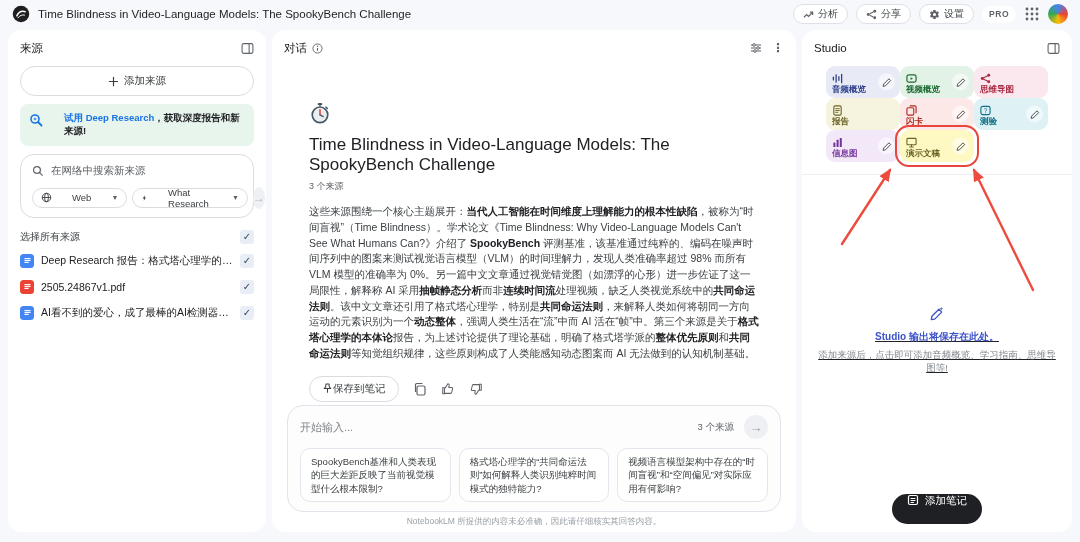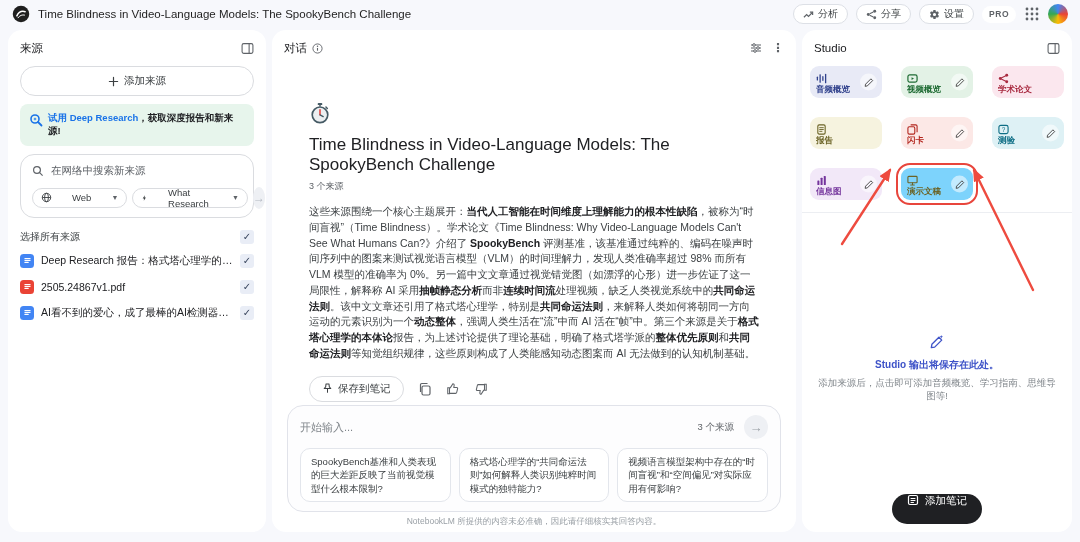--- a/index.html
+++ b/index.html
@@ -32,21 +32,21 @@
   .ph-icons { display:flex; align-items:center; gap:10px; }
   .icon-btn { cursor:pointer; display:flex; align-items:center; }
   .more-dots { font-size:12px; color:#5f6368; font-weight:bold; }
 
   
   .add-source { margin:10px 12px 8px; height:30px; width:calc(100% - 24px);
                 border:1px solid #dadce0; border-radius:15px; background:#fff;
                 font-size:10.5px; color:#3c4043; cursor:pointer;
                 display:flex; align-items:center; justify-content:center; gap:5px; font-family:inherit; }
   .dr-banner { margin:0 12px 8px; background:#e7f5ec; border-radius:8px; padding:8px 9px;
-               font-size:9.5px; line-height:1.35; display:flex; gap:5px; align-items:flex-start; cursor:pointer; }
+               font-size:9.5px; line-height:1.35; display:flex; gap:21px; align-items:flex-start; cursor:pointer; }
   .dr-banner .link { color:#1a73e8; font-weight:bold; }
   .dr-banner .rest { color:#202124; font-weight:bold; }
   .searchbox { margin:0 12px 8px; border:1px solid #dadce0; border-radius:14px; padding:9px 9px 8px 11px; }
   .sb-row1 { display:flex; align-items:center; gap:7px; font-size:10.5px; color:#5f6368; }
   .sb-row2 { display:flex; align-items:center; gap:5px; margin-top:9px; }
   .sb-pill { display:flex; align-items:center; gap:20px; height:20px; padding:0 8px;
              border:1px solid #dadce0; border-radius:11px; font-size:9.5px; color:#3c4043; cursor:pointer; background:#fff; }
   .caret { font-size:7px; color:#5f6368; }
   .sb-send { margin-left:auto; width:22px; height:22px; border-radius:50%; background:#eef0f4;
              display:flex; align-items:center; justify-content:center; color:#b4b9c2; font-size:12px; cursor:pointer; }
@@ -59,52 +59,52 @@
   .src-title { flex:1; font-size:10.5px; color:#202124; white-space:nowrap; overflow:hidden; text-overflow:ellipsis; }
 
   
   .chat-body { position:absolute; top:26px; bottom:110px; left:0; right:0; overflow:hidden; padding:0 37px; }
   .note { margin-top:46px; }
   .note-title { font-size:17px; font-weight:400; color:#202124; margin:7px 0 5px; }
   .src-count { font-size:9px; color:#5f6368; margin-bottom:11px; }
   .note-para { font-size:10.5px; line-height:1.5; color:#3c4043; max-width:470px; }
   .note-para b { color:#202124; }
   .note-actions { display:flex; align-items:center; gap:14px; margin-top:14px; }
-  .save-pill { display:flex; align-items:center; gap:5px; height:26px; padding:0 12px;
+  .save-pill { display:flex; align-items:center; height:26px; padding:0 12px;
                border:1px solid #dadce0; border-radius:14px; background:#fff; font-size:10.5px; color:#3c4043; cursor:pointer; font-family:inherit; }
   .chat-pills { display:flex; gap:8px; margin-top:18px; }
   .chat-pill { flex:1; height:28px; border:1px solid #dadce0; border-radius:16px; background:#fff;
                display:flex; align-items:center; justify-content:center; gap:6px;
                font-size:10.5px; color:#202124; cursor:pointer; }
   .input-area { position:absolute; left:15px; right:15px; bottom:20px; border:1px solid #e1e3ea;
                 border-radius:16px; background:#fdfdfe; padding:9px 12px; }
   .input-row { display:flex; align-items:center; gap:10px; }
   .chat-input { flex:1; border:none; outline:none; background:transparent; font-size:11px;
                 color:#202124; font-family:inherit; }
   .chat-input::placeholder { color:#80868b; }
   .input-count { font-size:9.5px; color:#5f6368; white-space:nowrap; }
   .send-btn { width:24px; height:24px; border-radius:50%; background:#eef0f4; border:none;
               color:#9aa0a6; font-size:13px; display:flex; align-items:center; justify-content:center; cursor:pointer; }
   .chips { display:flex; gap:8px; margin-top:9px; }
   .chip { flex:1; background:#fff; border:1px solid #e3e6ec; border-radius:10px; padding:6px 10px;
           font-size:9.5px; line-height:1.4; color:#3c4043; cursor:pointer; }
   .disclaimer { position:absolute; bottom:4px; left:0; right:0; text-align:center; font-size:8.5px; color:#9aa0a6; }
 
   
-  .studio-grid { display:grid; grid-template-columns:repeat(3,1fr); gap:19px; margin:10px 8px 0; }
+  .studio-grid { display:grid; grid-template-columns:repeat(3,1fr); gap:0; margin:10px 24px 0; }
   .studio-card { height:32px; border-radius:9px; padding:4px 6px; position:relative; cursor:pointer; }
   .studio-card .sc-icon { display:block; height:12px; }
   .studio-card .sc-label { font-size:8.5px; font-weight:bold; display:block; margin-top:2px;
                            white-space:nowrap; overflow:hidden; }
   .studio-card .sc-pencil { position:absolute; right:5px; top:50%; transform:translateY(-50%);
                             width:17px; height:17px; border-radius:50%; background:rgba(255,255,255,.55);
                             display:flex; align-items:center; justify-content:center; cursor:pointer; }
   .studio-card.hl { outline:2px solid var(--ann,#e8453c); outline-offset:3px; }
   .studio-divider { border-bottom:1px solid #eceef2; margin-top:12px; }
-  .studio-empty { position:absolute; top:304px; left:14px; right:14px; text-align:center; }
+  .studio-empty { position:absolute; top:276px; left:14px; right:14px; text-align:center;text-decoration:underline; }
   .studio-empty .se-title { font-size:10px; color:#3e53c8; font-weight:bold; margin-top:5px; }
   .studio-empty .se-desc { font-size:9.5px; color:#80868b; margin-top:4px; line-height:1.4; }
   .ann-arrows { position:absolute; inset:0; pointer-events:none; z-index:5; }
   .add-note-btn { position:absolute; bottom:8px; left:50%; transform:translateX(-50%);
                   background:#1f2023; color:#fff; border:none; border-radius:16px; height:30px;
                   padding:0 15px; font-size:10.5px; display:flex; align-items:flex-start; gap:6px;
                   cursor:pointer; font-family:inherit; }
 </style>
 </head>
 <body>
@@ -379,21 +379,21 @@
             </svg>
           </span>
         </div>
         <div class="studio-card" style="background: rgb(251, 231, 238); color: rgb(168, 41, 63);">
           <span class="sc-icon"><svg viewBox="0 0 12 12" width="11" height="11">
               <circle cx="2.5" cy="6" r="1.6" fill="currentColor"></circle>
               <circle cx="9.5" cy="2.5" r="1.6" fill="currentColor"></circle>
               <circle cx="9.5" cy="9.5" r="1.6" fill="currentColor"></circle>
               <path d="M3.5 5.4L8.5 3M3.5 6.6L8.5 9" stroke="currentColor" stroke-width="1.1" fill="none"></path>
             </svg></span>
-          <span class="sc-label">学术论文</span>
+          <span class="sc-label">思维导图</span>
         </div>
         <div class="studio-card" style="background: rgb(246, 243, 223); color: rgb(107, 99, 38);">
           <span class="sc-icon"><svg viewBox="0 0 12 12" width="11" height="11">
               <rect x="2" y="1" width="8" height="10" rx="1.5" fill="none" stroke="currentColor" stroke-width="1.2"></rect>
               <path d="M4 4h4M4 6h4M4 8h2.5" stroke="currentColor" stroke-width="1" stroke-linecap="round"></path>
             </svg></span>
           <span class="sc-label">报告</span>
         </div>
         <div class="studio-card" style="background: rgb(252, 232, 230); color: rgb(179, 38, 30);">
           <span class="sc-icon"><svg viewBox="0 0 12 12" width="11" height="11">
@@ -425,21 +425,21 @@
               <rect x="5" y="3" width="2.2" height="8" rx=".5"></rect>
               <rect x="8.5" y="1" width="2.2" height="10" rx=".5"></rect>
             </svg></span>
           <span class="sc-label">信息图</span>
           <span class="sc-pencil">
             <svg viewBox="0 0 12 12" width="10" height="10">
               <path d="M8.3 1.6l2.1 2.1-6.4 6.4-2.6.5.5-2.6z" fill="none" stroke="#444" stroke-width="1.1" stroke-linejoin="round"></path>
             </svg>
           </span>
         </div>
-        <div class="studio-card hl" style="background: #7dd3fc; color: rgb(107, 99, 38);">
+        <div class="studio-card hl" style="background: #fef9c3; color: rgb(107, 99, 38);">
           <span class="sc-icon"><svg viewBox="0 0 12 12" width="11" height="11">
               <rect x="1" y="1.5" width="10" height="7" rx="1" fill="none" stroke="currentColor" stroke-width="1.2"></rect>
               <path d="M6 8.5v2M4 11h4" stroke="currentColor" stroke-width="1.1" stroke-linecap="round"></path>
             </svg></span>
           <span class="sc-label">演示文稿</span>
           <span class="sc-pencil">
             <svg viewBox="0 0 12 12" width="10" height="10">
               <path d="M8.3 1.6l2.1 2.1-6.4 6.4-2.6.5.5-2.6z" fill="none" stroke="#444" stroke-width="1.1" stroke-linejoin="round"></path>
             </svg>
           </span>

